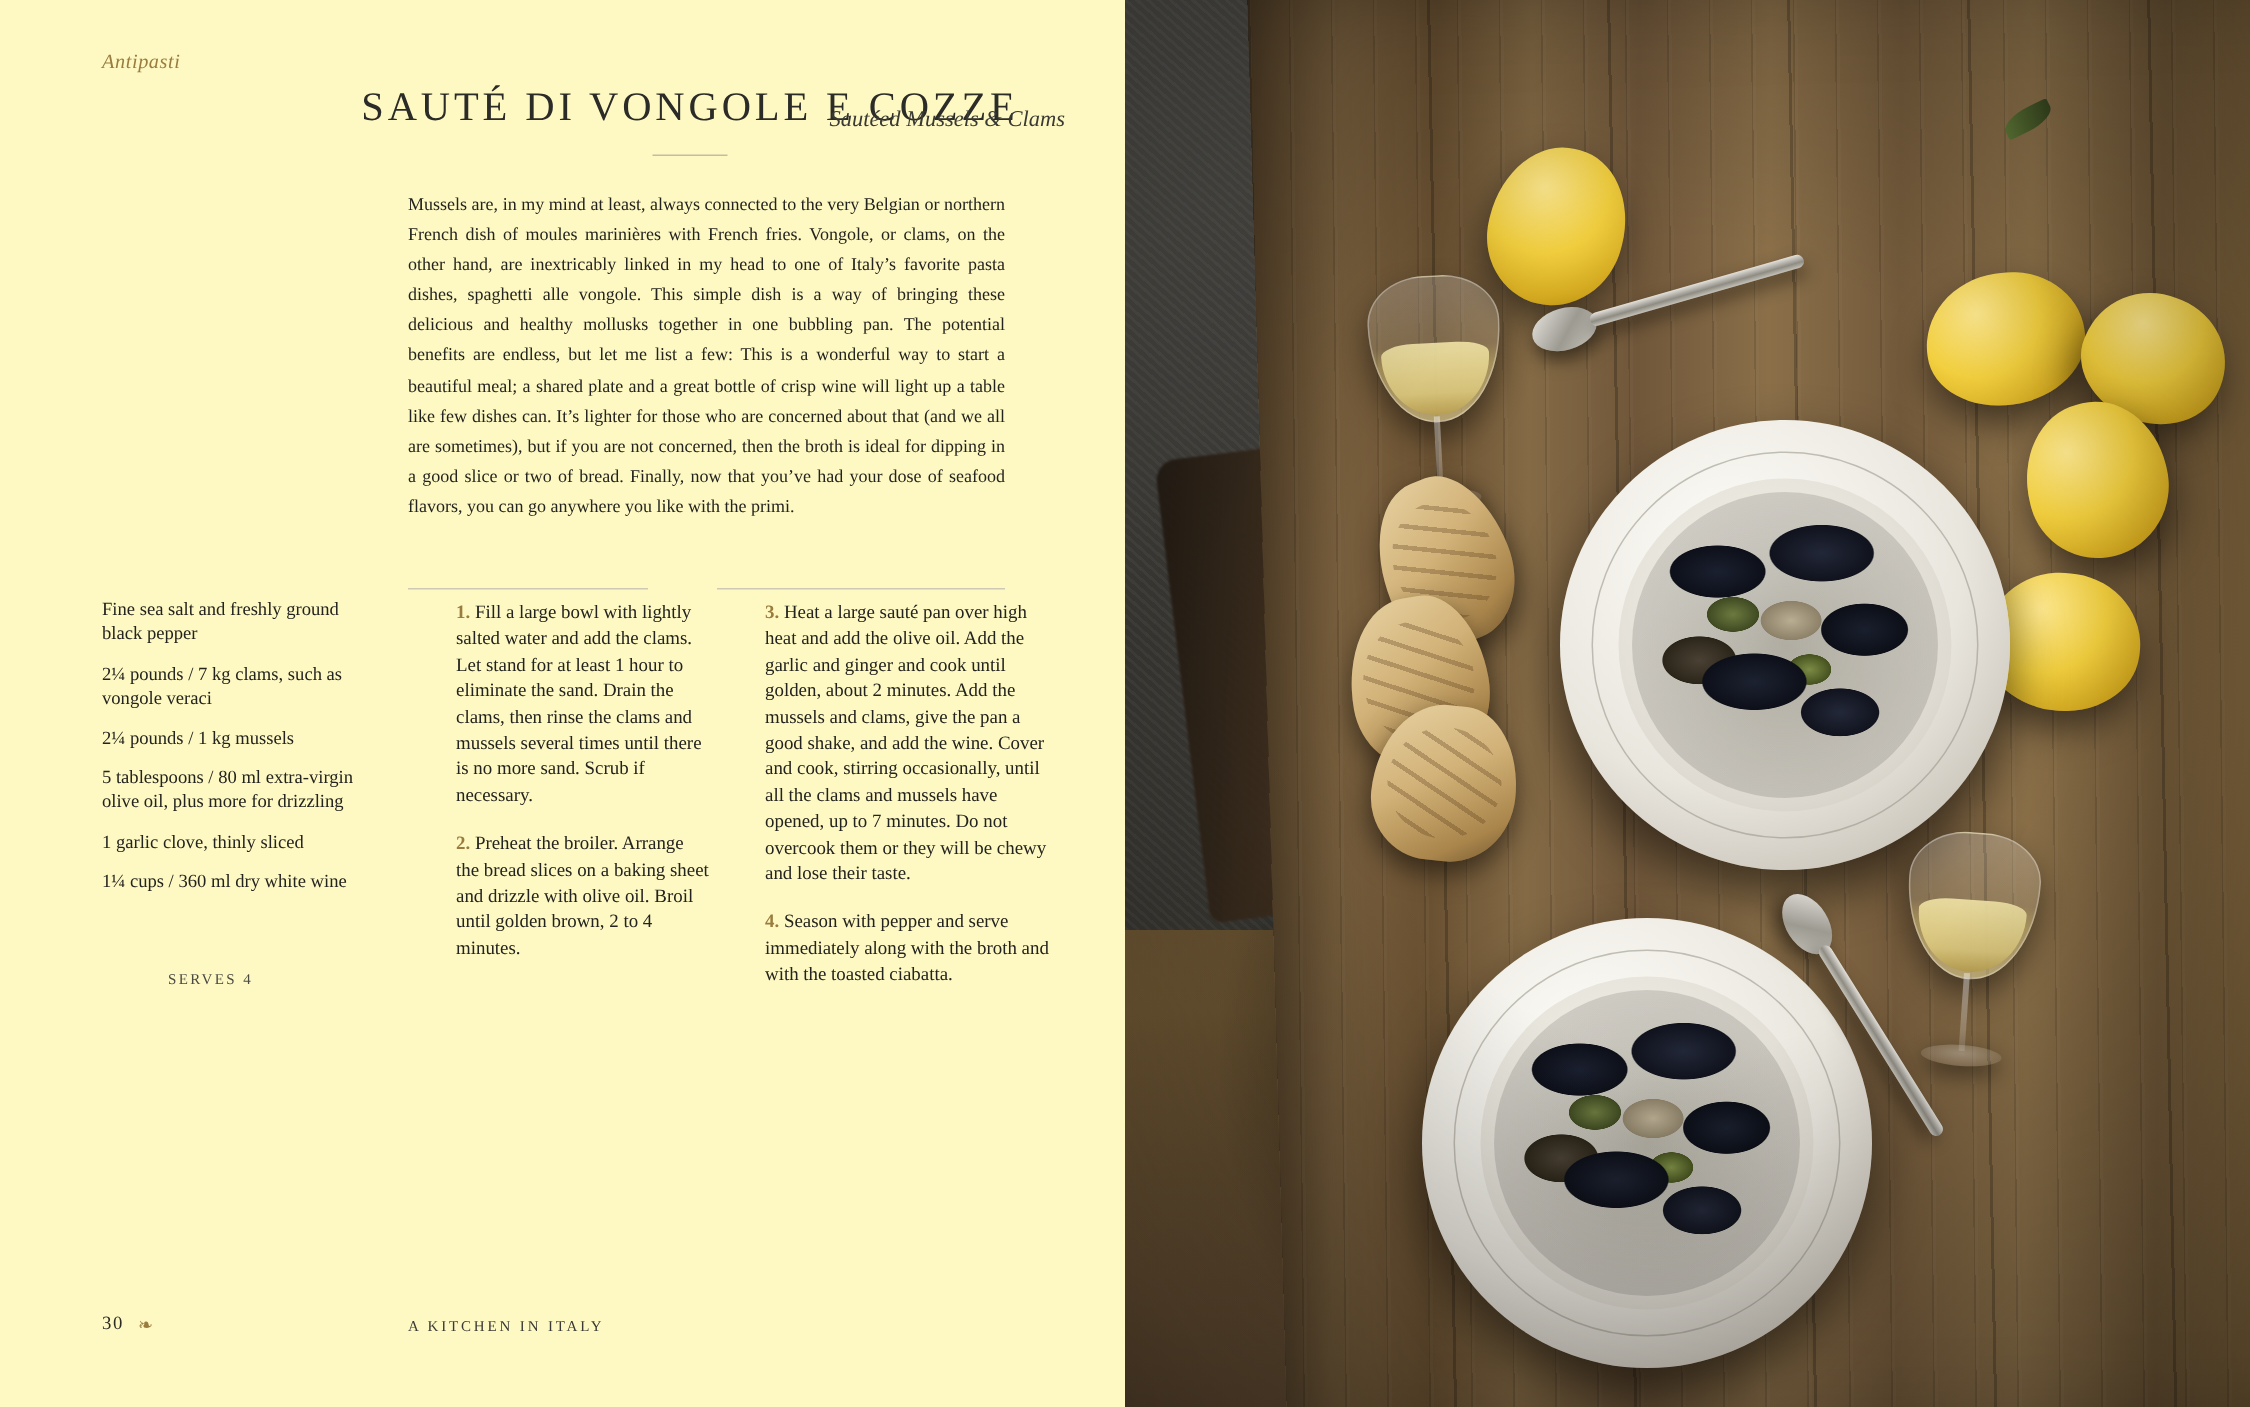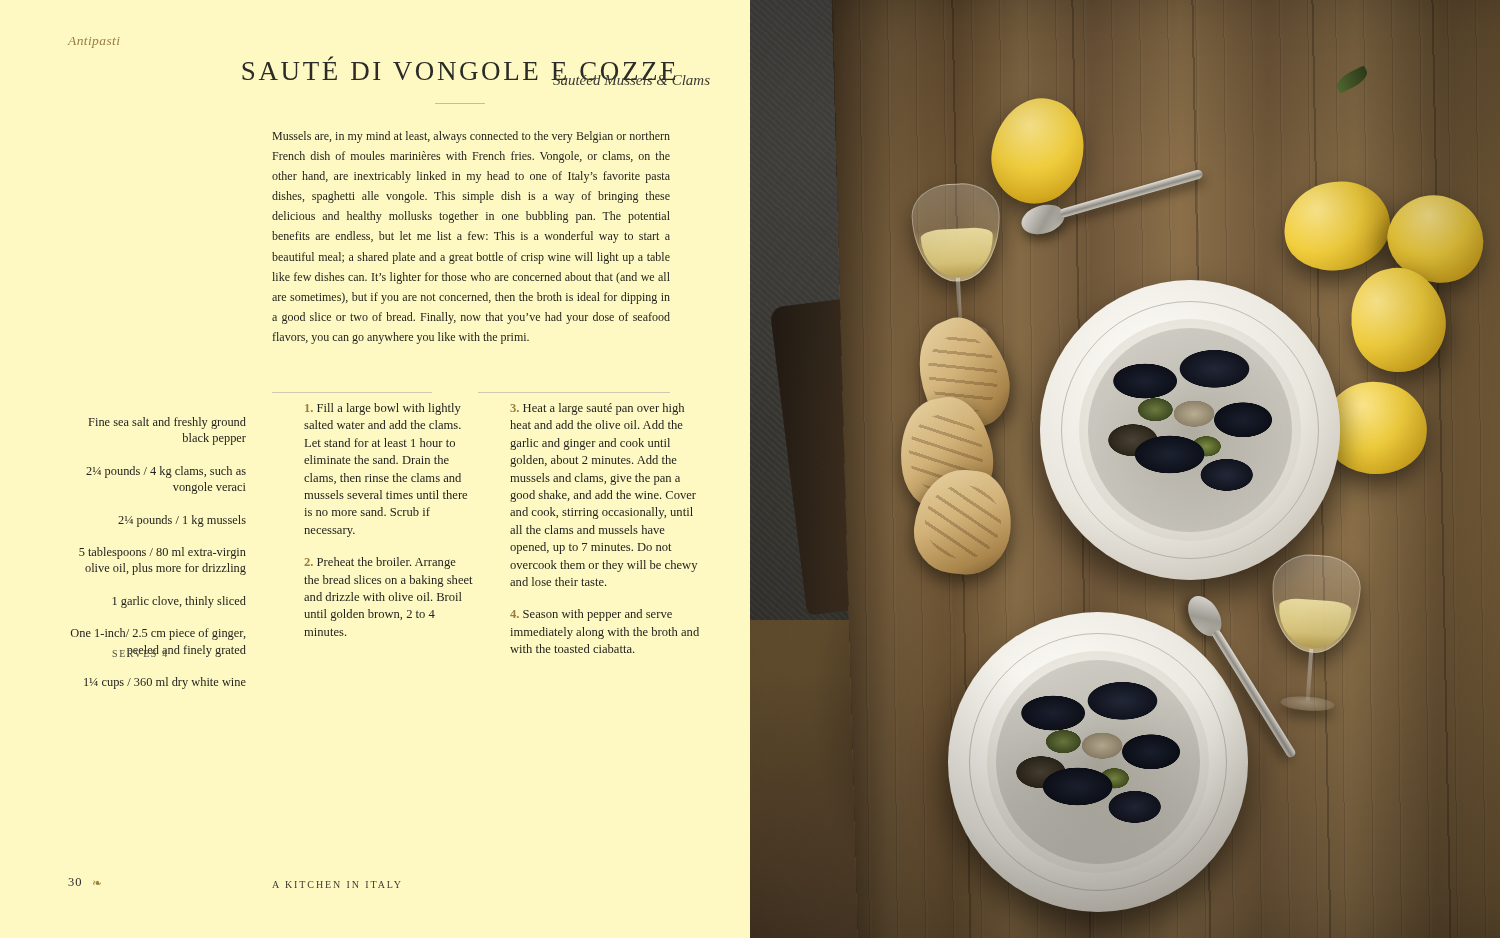--- a/index.html
+++ b/index.html
@@ -93,22 +93,21 @@
   .ingredients {
     position: absolute;
     left: 68px;
     top: 398px;
     width: 178px;
     font-size: 12.4px;
     line-height: 16.4px;
     color: #23231f;
   }
   .ingredients p {
-    margin: 16px 0 10px 0;
-    text-align: right;
+    margin: 0 0 10px 0;
   }
   .serves {
     position: absolute;
     left: 68px;
     top: 648px;
     font-size: 10px;
     letter-spacing: 1.6px;
     color: #4a4a44;
     text-transform: uppercase;
     margin-left: 44px;
@@ -380,25 +379,24 @@
     <div class="recipe-subtitle">Sautéed Mussels &amp; Clams</div>
     <div class="rule-short"></div>
 
     <div class="headnote">Mussels are, in my mind at least, always connected to the very Belgian or northern French dish of moules marinières with French fries. Vongole, or clams, on the other hand, are inextricably linked in my head to one of Italy’s favorite pasta dishes, spaghetti alle vongole. This simple dish is a way of bringing these delicious and healthy mollusks together in one bubbling pan. The potential benefits are endless, but let me list a few: This is a wonderful way to start a beautiful meal; a shared plate and a great bottle of crisp wine will light up a table like few dishes can. It’s lighter for those who are concerned about that (and we all are sometimes), but if you are not concerned, then the broth is ideal for dipping in a good slice or two of bread. Finally, now that you’ve had your dose of seafood flavors, you can go anywhere you like with the primi.</div>
 
     <div class="rule-col c2"></div>
     <div class="rule-col c3"></div>
 
     <div class="ingredients">
       <p>Fine sea salt and freshly ground black pepper</p>
-      <p>2¼ pounds / 4 kg clams, such as vongole veraci</p>
+      <p>2¼ pounds / 7 kg clams, such as vongole veraci</p>
       <p>2¼ pounds / 1 kg mussels</p>
       <p>5 tablespoons / 80 ml extra-virgin olive oil, plus more for drizzling</p>
       <p>1 garlic clove, thinly sliced</p>
-      <p>One 1-inch/ 2.5 cm piece of ginger, peeled and finely grated</p>
       <p>1¼ cups / 360 ml dry white wine</p>
     </div>
 
     <div class="serves">Serves 4</div>
 
     <div class="steps col2">
       <p><span class="stepnum">1.</span><span> Fill a large bowl with lightly salted water and add the clams. Let stand for at least 1 hour to eliminate the sand. Drain the clams, then rinse the clams and mussels several times until there is no more sand. Scrub if necessary.</span></p>
       <p><span class="stepnum">2.</span><span> Preheat the broiler. Arrange the bread slices on a baking sheet and drizzle with olive oil. Broil until golden brown, 2 to 4 minutes.</span></p>
     </div>
 

